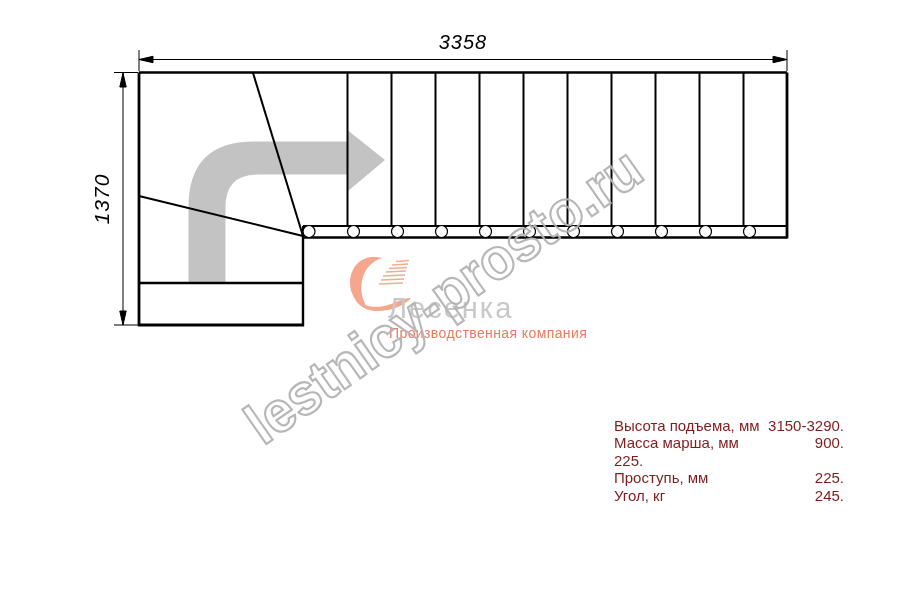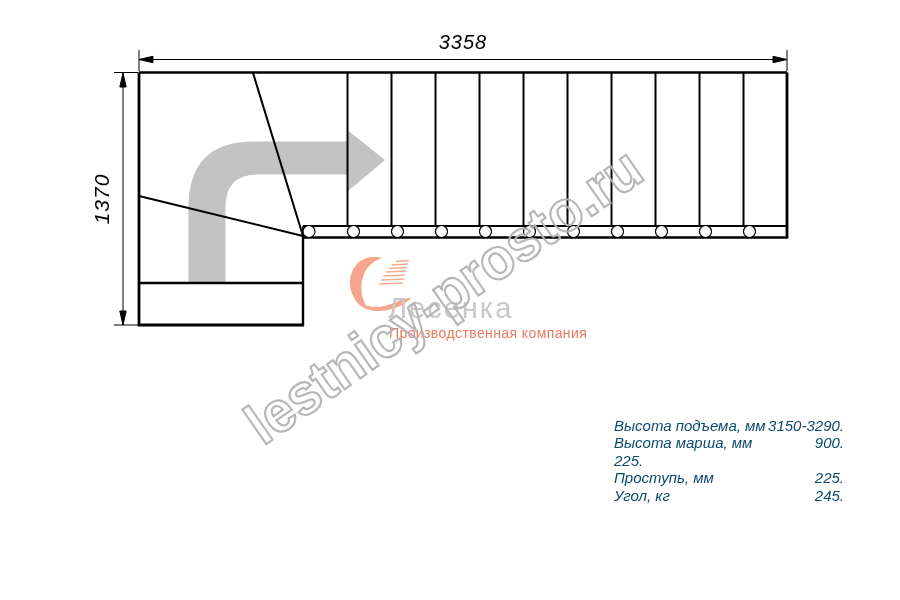--- a/index.html
+++ b/index.html
@@ -24,21 +24,21 @@
     font-size:29px;color:#c8c8c8;letter-spacing:2px;white-space:nowrap;
   }
   .logo-tagline{
     position:absolute;left:389px;top:325px;z-index:2;
     font-size:14px;color:#ed7960;letter-spacing:0.4px;white-space:nowrap;
   }
 
   
   .specs{
     position:absolute;left:614px;top:417px;width:230px;z-index:3;
-    font-style:italic;font-size:15px;color:#0c4a6e;
+    font-size:15px;color:#7f1d1d;
   }
   .specs .row{display:flex;justify-content:space-between;line-height:17.4px;}
   .specs .val{text-align:left;white-space:nowrap;}
   .specs .lab{white-space:nowrap;}
 
   .wm-layer{z-index:4;pointer-events:none;}
   .drawing-layer{z-index:1;}
 </style>
 </head>
 <body>
@@ -133,21 +133,21 @@
 
 <div class="logo-name">Лесенка</div>
 <div class="logo-tagline">Производственная компания</div>
 
 <div class="specs">
   <div class="row">
     <span class="lab">Высота подъема, мм</span>
     <span class="val">3150-3290.</span>
   </div>
   <div class="row">
-    <span class="lab">Высота марша, мм</span>
+    <span class="lab">Масса марша, мм</span>
     <span class="val">900.</span>
   </div>
   <div class="row">
     <span class="val">225.</span>
   </div>
   <div class="row">
     <span class="lab">Проступь, мм</span>
     <span class="val">225.</span>
   </div>
   <div class="row">

